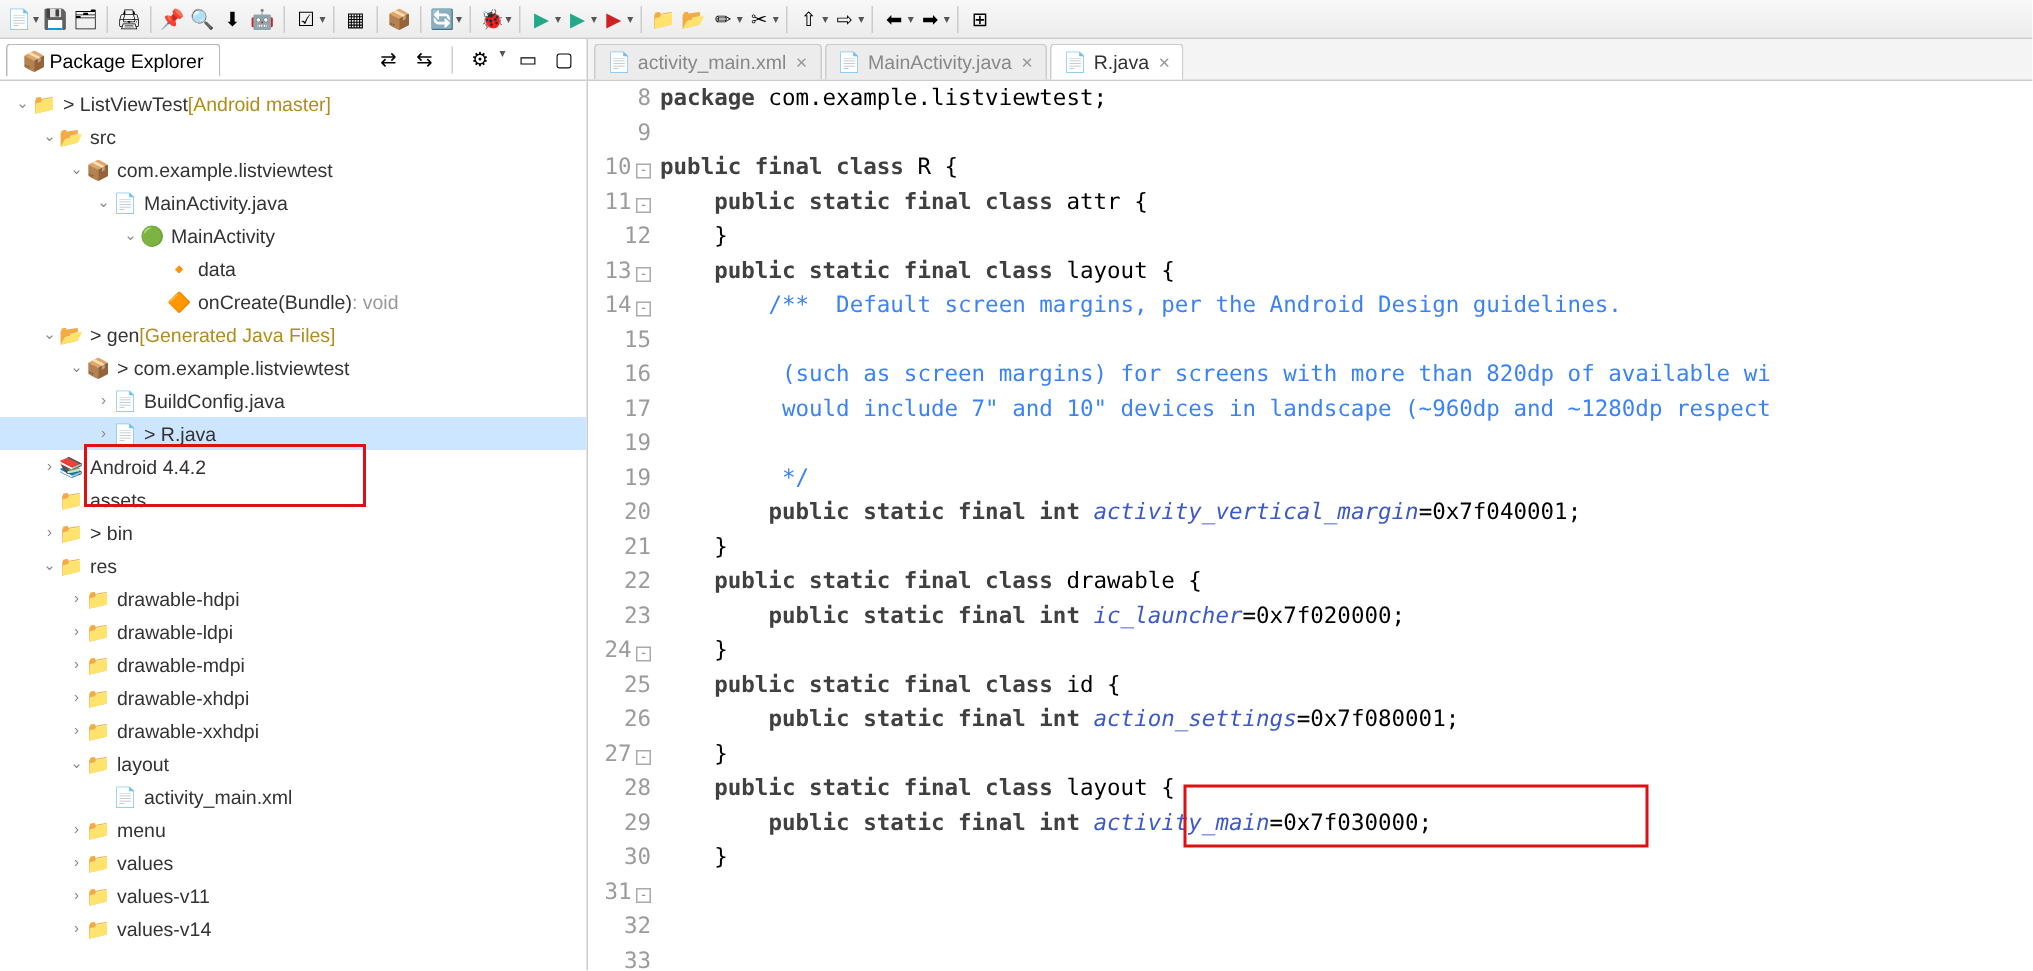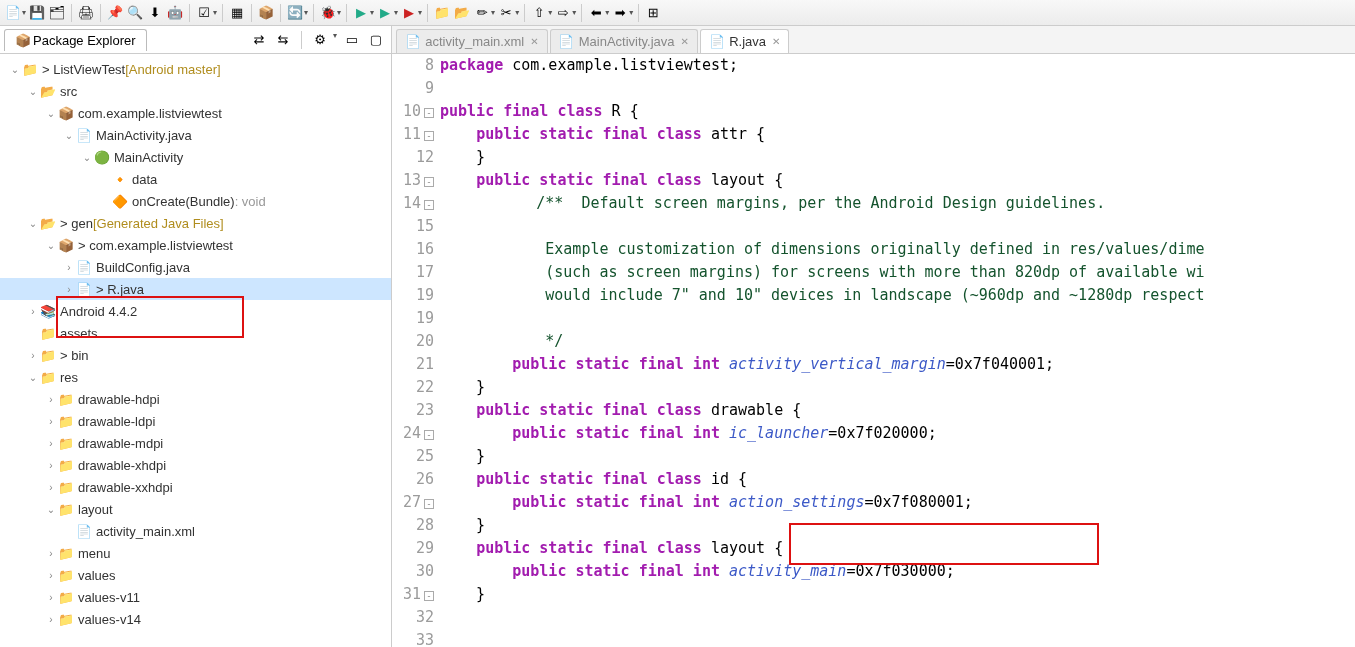--- a/index.html
+++ b/index.html
@@ -27,22 +27,22 @@
 .ed-tabs { display:flex; align-items:flex-end; height:28px; border-bottom:1px solid #ccc; background:#f4f4f4; padding-left:4px; gap:2px; }
 .ed-tab { display:flex; align-items:center; gap:4px; padding:4px 8px; border:1px solid #ccc; border-bottom:none; background:#ececec; color:#888; border-radius:3px 3px 0 0; font-size:13px; }
 .ed-tab.active { background:#fff; color:#333; }
 .ed-close { font-size:10px; color:#999; margin-left:2px; }
 .editor { flex:1; display:flex; font-family:Consolas,monospace; font-size:15px; overflow:hidden; position:relative; }
 .gutter { width:48px; text-align:right; color:#9b9b9b; background:#fff; padding-right:6px; user-select:none; }
 .gutter .ln { height:23px; line-height:23px; }
 .fold { display:inline-block; width:10px; height:10px; border:1px solid #aaa; font-size:9px; line-height:8px; text-align:center; color:#888; margin-left:3px; background:#fff; }
 .code { flex:1; position:relative; }
 .code-line { height:23px; line-height:23px; white-space:pre; }
-.kw { color:#a21caf; font-weight:bold; }
-.cmt { color:#14532d;margin-left:24px; }
+.kw { color:#404040; font-weight:bold; }
+.cmt { color:#3b82f6; }
 .fld { color:#3c59c7; font-style:italic; }
 </style>
 </head>
 <body>
 
 <div class="toolbar">
   <span class="tb-btn">📄</span>
     <span class="tb-drop">▾</span>
   <span class="tb-btn">💾</span>
   <span class="tb-btn">🗂</span>
@@ -297,21 +297,20 @@
         </div>
       <div class="code" id="code">
           <div class="code-line"><span class="kw">package</span><span> com.example.listviewtest;</span></div>
           <div class="code-line"><span></span></div>
           <div class="code-line"><span class="kw">public final class</span><span> R {</span></div>
           <div class="code-line"><span>    </span><span class="kw">public static final class</span><span> attr {</span></div>
           <div class="code-line"><span>    }</span></div>
           <div class="code-line"><span>    </span><span class="kw">public static final class</span><span> layout {</span></div>
           <div class="code-line"><span>        </span><span class="cmt">/**  Default screen margins, per the Android Design guidelines.</span></div>
           <div class="code-line"><span></span></div>
-          <div class="code-line"><span>         </span><span class="cmt">Example customization of dimensions originally defined in res/values/dime</span></div>
           <div class="code-line"><span>         </span><span class="cmt">(such as screen margins) for screens with more than 820dp of available wi</span></div>
           <div class="code-line"><span>         </span><span class="cmt">would include 7" and 10" devices in landscape (~960dp and ~1280dp respect</span></div>
           <div class="code-line"><span></span></div>
           <div class="code-line"><span>         </span><span class="cmt">*/</span></div>
           <div class="code-line"><span>        </span><span class="kw">public static final int</span><span> </span><span class="fld">activity_vertical_margin</span><span>=0x7f040001;</span></div>
           <div class="code-line"><span>    }</span></div>
           <div class="code-line"><span>    </span><span class="kw">public static final class</span><span> drawable {</span></div>
           <div class="code-line"><span>        </span><span class="kw">public static final int</span><span> </span><span class="fld">ic_launcher</span><span>=0x7f020000;</span></div>
           <div class="code-line"><span>    }</span></div>
           <div class="code-line"><span>    </span><span class="kw">public static final class</span><span> id {</span></div>

